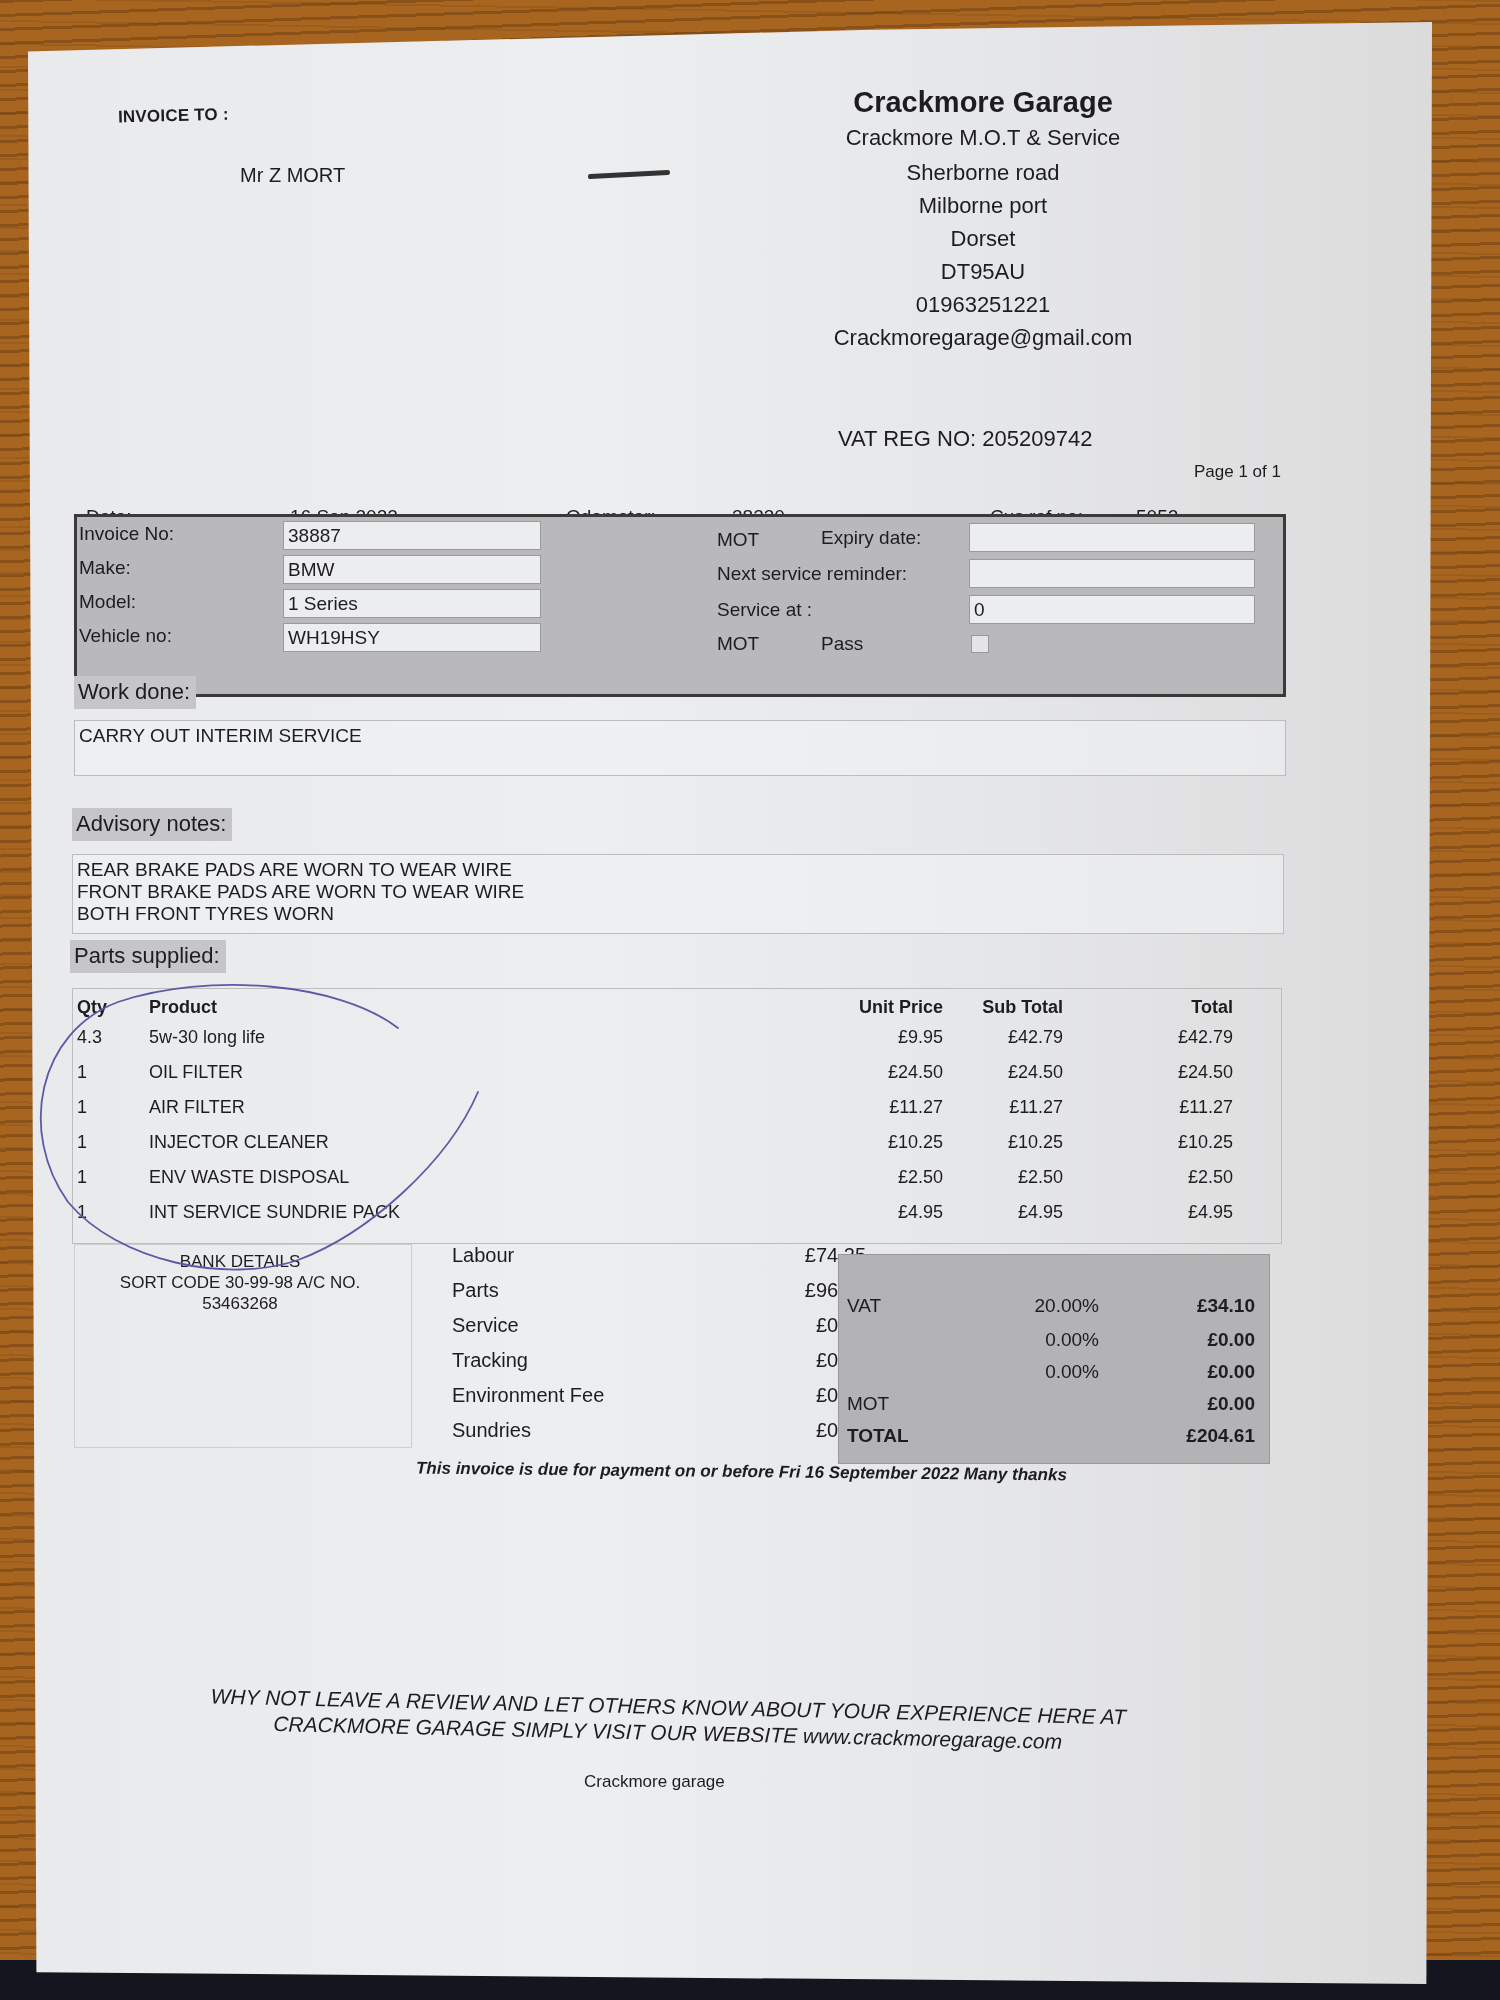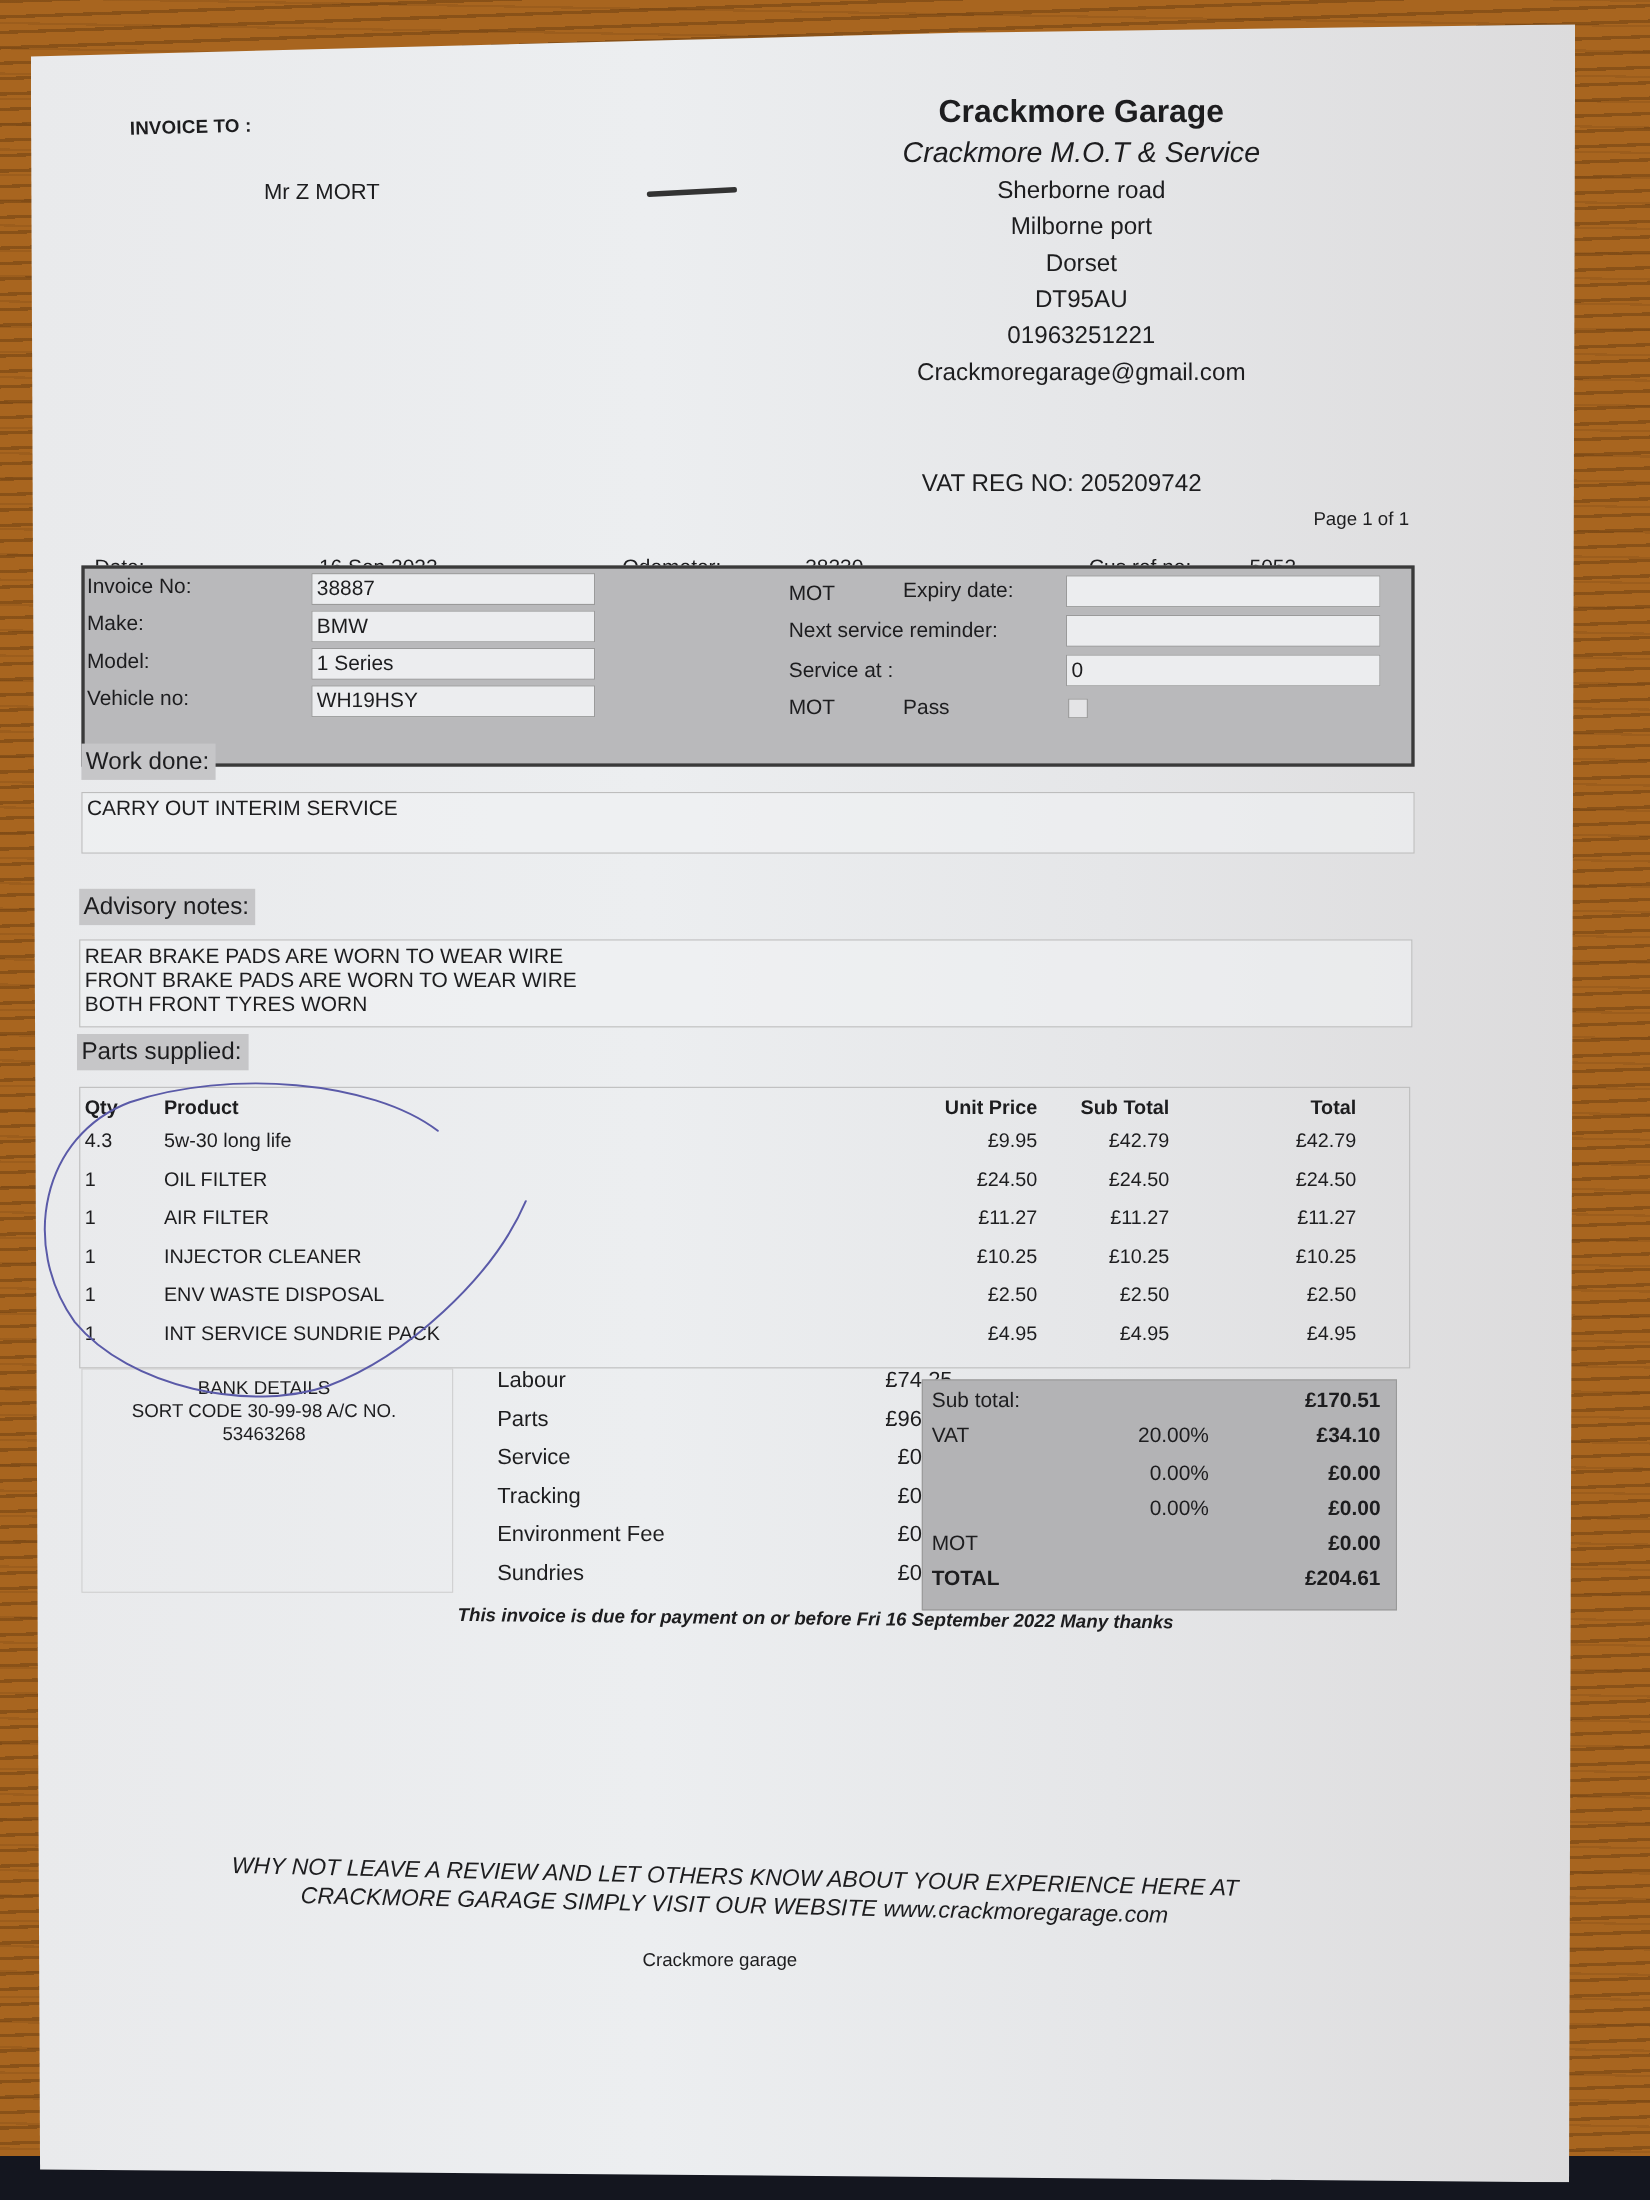--- a/index.html
+++ b/index.html
@@ -26,21 +26,21 @@
   }
   .abs { position: absolute; }
 
   
   .invoice-to-label { left: 90px; top: 84px; font-size: 17px; font-weight: bold; letter-spacing: 0.2px; transform: rotate(-1.5deg); }
   .customer-name { left: 212px; top: 142px; font-size: 20px; }
   .pen-mark { left: 560px; top: 150px; width: 82px; height: 5px; background: #333; border-radius: 2px; transform: rotate(-3deg); }
 
   .company { left: 770px; top: 62px; width: 370px; text-align: center; }
   .company .name { font-size: 29px; font-weight: bold; line-height: 36px; }
-  .company .tagline { font-size: 26px; font-style: italic; line-height: 36px; }
+  .company .tagline { font-size: 22px; line-height: 36px; }
   .company .line { font-size: 22px; line-height: 33px; }
   .vat { left: 810px; top: 404px; font-size: 22px; }
   .page-no { left: 1166px; top: 440px; font-size: 17px; }
 
   
   .info-row { top: 484px; font-size: 19px; }
 
   
   .vehicle-box {
     left: 74px; top: 514px; width: 1212px; height: 183px;
@@ -234,25 +234,20 @@
         <span class="lbl">Environment Fee</span>
         <span class="val">£0.00</span>
       </div>
     <div class="charge-row" style="top:175px">
         <span class="lbl">Sundries</span>
         <span class="val">£0.00</span>
       </div>
   </div>
 
   <div class="abs totals-box" style="left:810px; top:1232px;">
-    <div class="tot-row" style="top:8px">
-        <span class="lbl">Sub total:</span>
-        <span class="pct"></span>
-        <span class="val">£170.51</span>
-      </div>
     <div class="tot-row" style="top:40px">
         <span class="lbl">VAT</span>
         <span class="pct">20.00%</span>
         <span class="val">£34.10</span>
       </div>
     <div class="tot-row" style="top:74px">
         <span class="lbl"></span>
         <span class="pct">0.00%</span>
         <span class="val">£0.00</span>
       </div>

